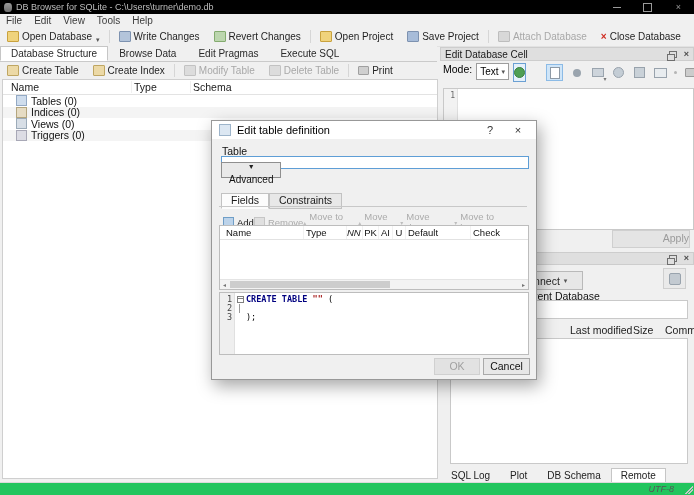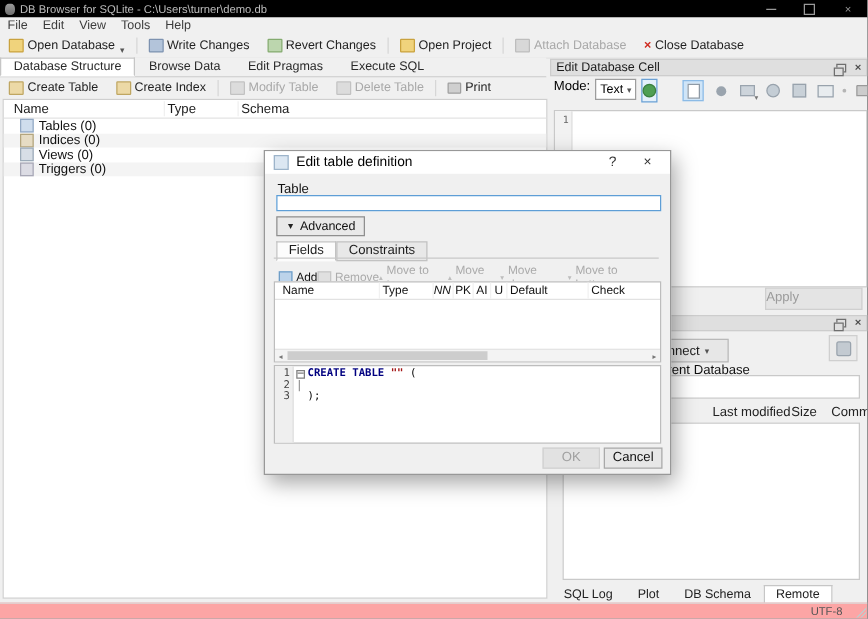--- a/index.html
+++ b/index.html
@@ -92,57 +92,57 @@
   .ci-globe{width:9px;height:9px;border-radius:50%;background:#c4cdd5;border:1px solid #98a2ac;}
   .ci-save{width:9px;height:9px;background:#c9d1d8;border:1px solid #98a2ac;}
   .ci-screen{width:11px;height:8px;border:1px solid #98a2ac;background:#e8ecef;}
   .ci-dot{width:3px;height:3px;border-radius:50%;background:#b5b5b5;}
   .ci-printer{width:10px;height:7px;background:#ccc;border:1px solid #9a9a9a;border-radius:1px 1px 0 0;}
   .cell-editor{position:absolute;left:443px;top:88px;width:249px;height:140px;background:#fff;
                border:1px solid #c9c9c9;display:flex;}
   .cell-gutter{width:11px;background:#f2f2f2;border-right:1px solid #e0e0e0;font-family:"DejaVu Sans Mono",monospace;
                font-size:8px;color:#666;text-align:right;padding:2px 2px 0 0;}
   .apply-btn{position:absolute;left:612px;top:230px;width:76px;height:16px;background:#e4e4e4;
-             border:1px solid #cfcfcf;color:#9b9b9b;font-size:10.5px;text-align:left;line-height:15px;}
+             border:1px solid #cfcfcf;color:#9b9b9b;font-size:10.5px;text-align:right;line-height:15px;}
 
   
   .connect-btn{position:absolute;left:505px;top:271px;width:76px;height:17px;background:#e7e7e7;
                border:1px solid #b9b9b9;display:flex;align-items:center;justify-content:center;gap:4px;
                font-size:10.5px;color:#1f1f1f;}
   .connect-btn .arr{font-size:7px;color:#555;}
   .identity-btn{position:absolute;left:663px;top:268px;width:21px;height:19px;background:#eaeaea;
                 border:1px solid #cfcfcf;display:flex;align-items:center;justify-content:center;}
   .ident-glyph{width:10px;height:10px;background:#c3cad1;border:1px solid #99a3ad;border-radius:2px;}
   .currentdb-label{position:absolute;left:517px;top:290px;font-size:10.5px;color:#111;}
   .remote-box1{position:absolute;left:450px;top:300px;width:236px;height:17px;background:#fff;border:1px solid #c9c9c9;}
   .remote-cols{position:absolute;left:450px;top:324px;width:244px;height:13px;font-size:10.5px;color:#222;}
   .rc{position:absolute;top:0;}
   .remote-list{position:absolute;left:450px;top:338px;width:236px;height:124px;background:#fff;border:1px solid #c9c9c9;}
 
   
   .bottom-tabs{position:absolute;left:441px;top:468px;height:15px;display:flex;font-size:10px;}
   .btab{padding:0 9px;line-height:14px;color:#222;border:1px solid transparent;}
   .btab.active{background:#fff;border:1px solid #c6c6c6;border-bottom-color:#fff;}
-  .statusbar{position:absolute;left:0;right:0;bottom:0;height:12px;background:#fca5a5;border-top:1px solid #dadada;}
+  .statusbar{position:absolute;left:0;right:0;bottom:0;height:12px;background:#22c55e;border-top:1px solid #dadada;font-style:italic;}
   .encoding{position:absolute;right:20px;top:1px;font-size:9px;color:#555;}
   .grip{position:absolute;right:1px;bottom:1px;width:9px;height:9px;
         background:linear-gradient(135deg,transparent 55%,#c7c7c7 55%,#c7c7c7 63%,transparent 63%,transparent 72%,#c7c7c7 72%,#c7c7c7 80%,transparent 80%);}
 
   
   .dialog{position:absolute;left:211px;top:120px;width:324px;height:258px;background:#f0f0f0;
           border:1px solid #989898;box-shadow:3px 6px 16px rgba(0,0,0,0.35);z-index:10;}
   .dlg-titlebar{height:18px;background:#fff;display:flex;align-items:center;padding:0 7px;gap:6px;font-size:11px;}
   .dlg-icon{width:10px;height:10px;background:#dce7f2;border:1px solid #9db4ca;}
   .dlg-tb-btn{width:22px;text-align:center;color:#333;font-size:11px;}
   .dlg-body{position:relative;height:240px;}
   .dlg-label{position:absolute;left:10px;top:6px;font-size:10.5px;color:#111;}
   .dlg-input{position:absolute;left:9px;top:17px;width:302px;height:11px;background:#fff;
              border:1px solid #5e9ed6;outline:none;font-size:10px;padding:0 2px;font-family:"Liberation Sans",sans-serif;}
-  .dlg-advanced{position:absolute;left:9px;top:34px;height:14px;padding:0 7px;background:#e9e9e9;
-                border:1px solid #8f8f8f;display:flex;align-items:center;gap:4px;font-size:10px;color:#111;}
+  .dlg-advanced{position:absolute;left:9px;top:23px;height:14px;padding:0 7px;background:#e9e9e9;
+                border:1px solid #8f8f8f;display:flex;align-items:center;gap:4px;font-size:10px;color:#111;flex-direction:column;}
   .dlg-advanced .tri{font-size:7px;color:#222;}
   .dlg-tabs{position:absolute;left:9px;top:54px;display:flex;font-size:10.5px;}
   .dtab{padding:0 9px;height:14px;line-height:13px;border:1px solid #c2c2c2;background:#e8e8e8;color:#1c1c1c;}
   .dtab.active{background:#fcfcfc;border-bottom-color:#fcfcfc;}
   .dlg-tabline{position:absolute;left:7px;top:67px;width:308px;height:1px;background:#c8c8c8;}
   .fields-toolbar{position:absolute;left:11px;top:72px;width:302px;display:flex;justify-content:space-between;
                   font-size:9.5px;}
   .ft-item{display:flex;align-items:center;gap:3px;color:#ababab;}
   .ft-item.enabled{color:#111;}
   .ft-ico-add{width:9px;height:8px;background:#bcd3ea;border:1px solid #6f9ec7;}
@@ -216,20 +216,24 @@
     </span>
     <span class="tb-btn">
       <span class="ico ico-revert"></span>
       <span>Revert Changes</span>
     </span>
     <span class="tb-sep"></span>
     <span class="tb-btn">
       <span class="ico ico-openproj"></span>
       <span>Open Project</span>
     </span>
+    <span class="tb-btn">
+      <span class="ico ico-saveproj"></span>
+      <span>Save Project</span>
+    </span>
     <span class="tb-sep"></span>
     <span class="tb-btn disabled">
       <span class="ico ico-attach"></span>
       <span>Attach Database</span>
     </span>
     <span class="tb-btn">
       <span class="x-red">×</span>
       <span>Close Database</span>
     </span>
   </div>

